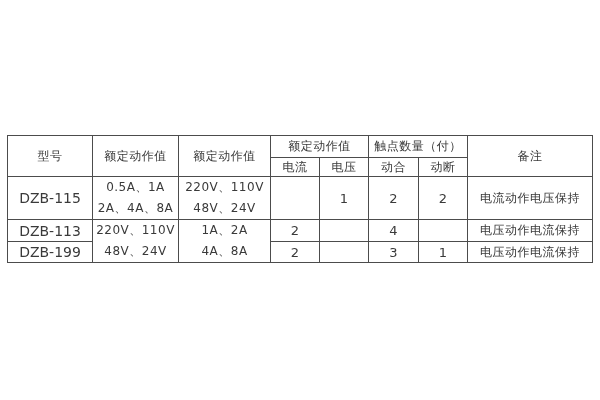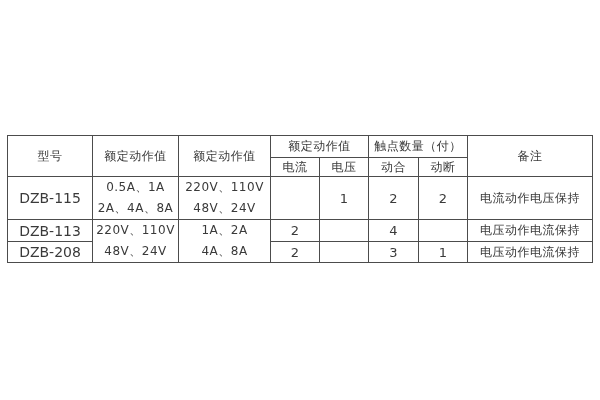--- a/index.html
+++ b/index.html
@@ -108,21 +108,21 @@
       <span>4A、8A</span>
     </td>
     <td class="num">2</td>
     <td class="num"></td>
     <td class="num">4</td>
     <td class="num"></td>
     <td class="remark-cell">电压动作电流保持</td>
   </tr>
 
   <tr class="r-data3">
-    <td class="model">DZB-208</td>
+    <td class="model">DZB-199</td>
     <td class="num">2</td>
     <td class="num"></td>
     <td class="num">3</td>
     <td class="num">1</td>
     <td class="remark-cell">电压动作电流保持</td>
   </tr>
 </tbody>
   </table>
 
 </body></html>

